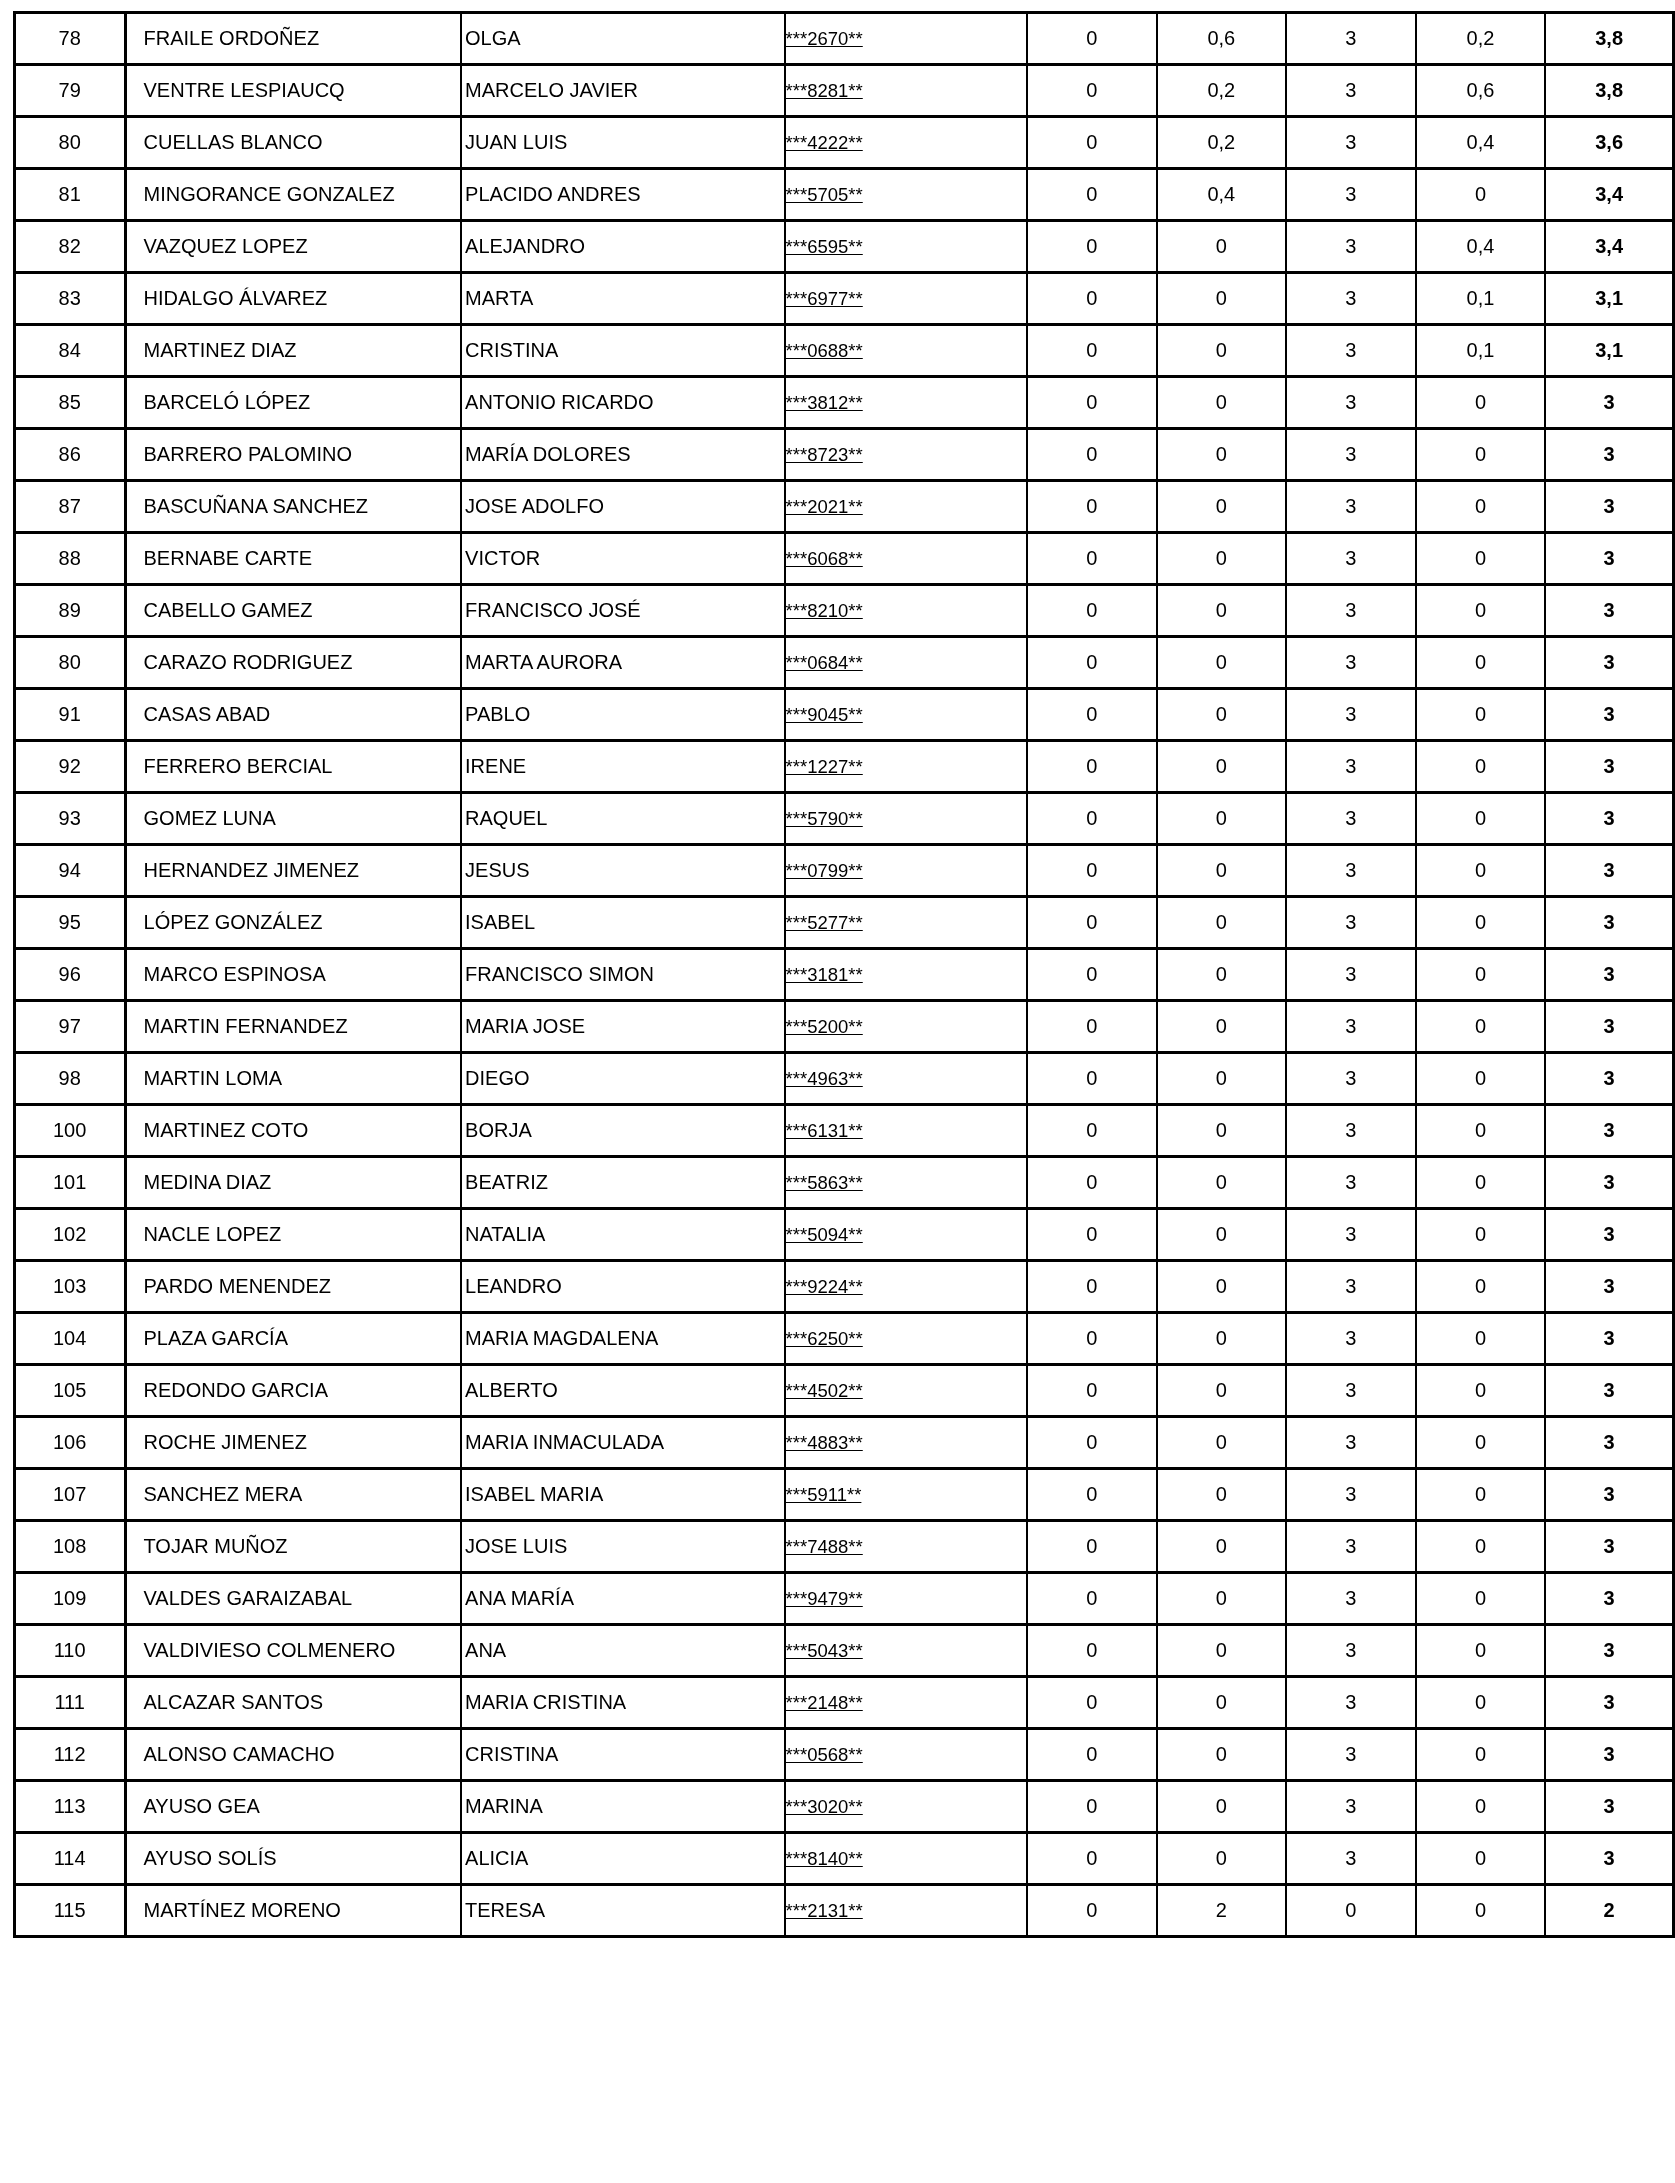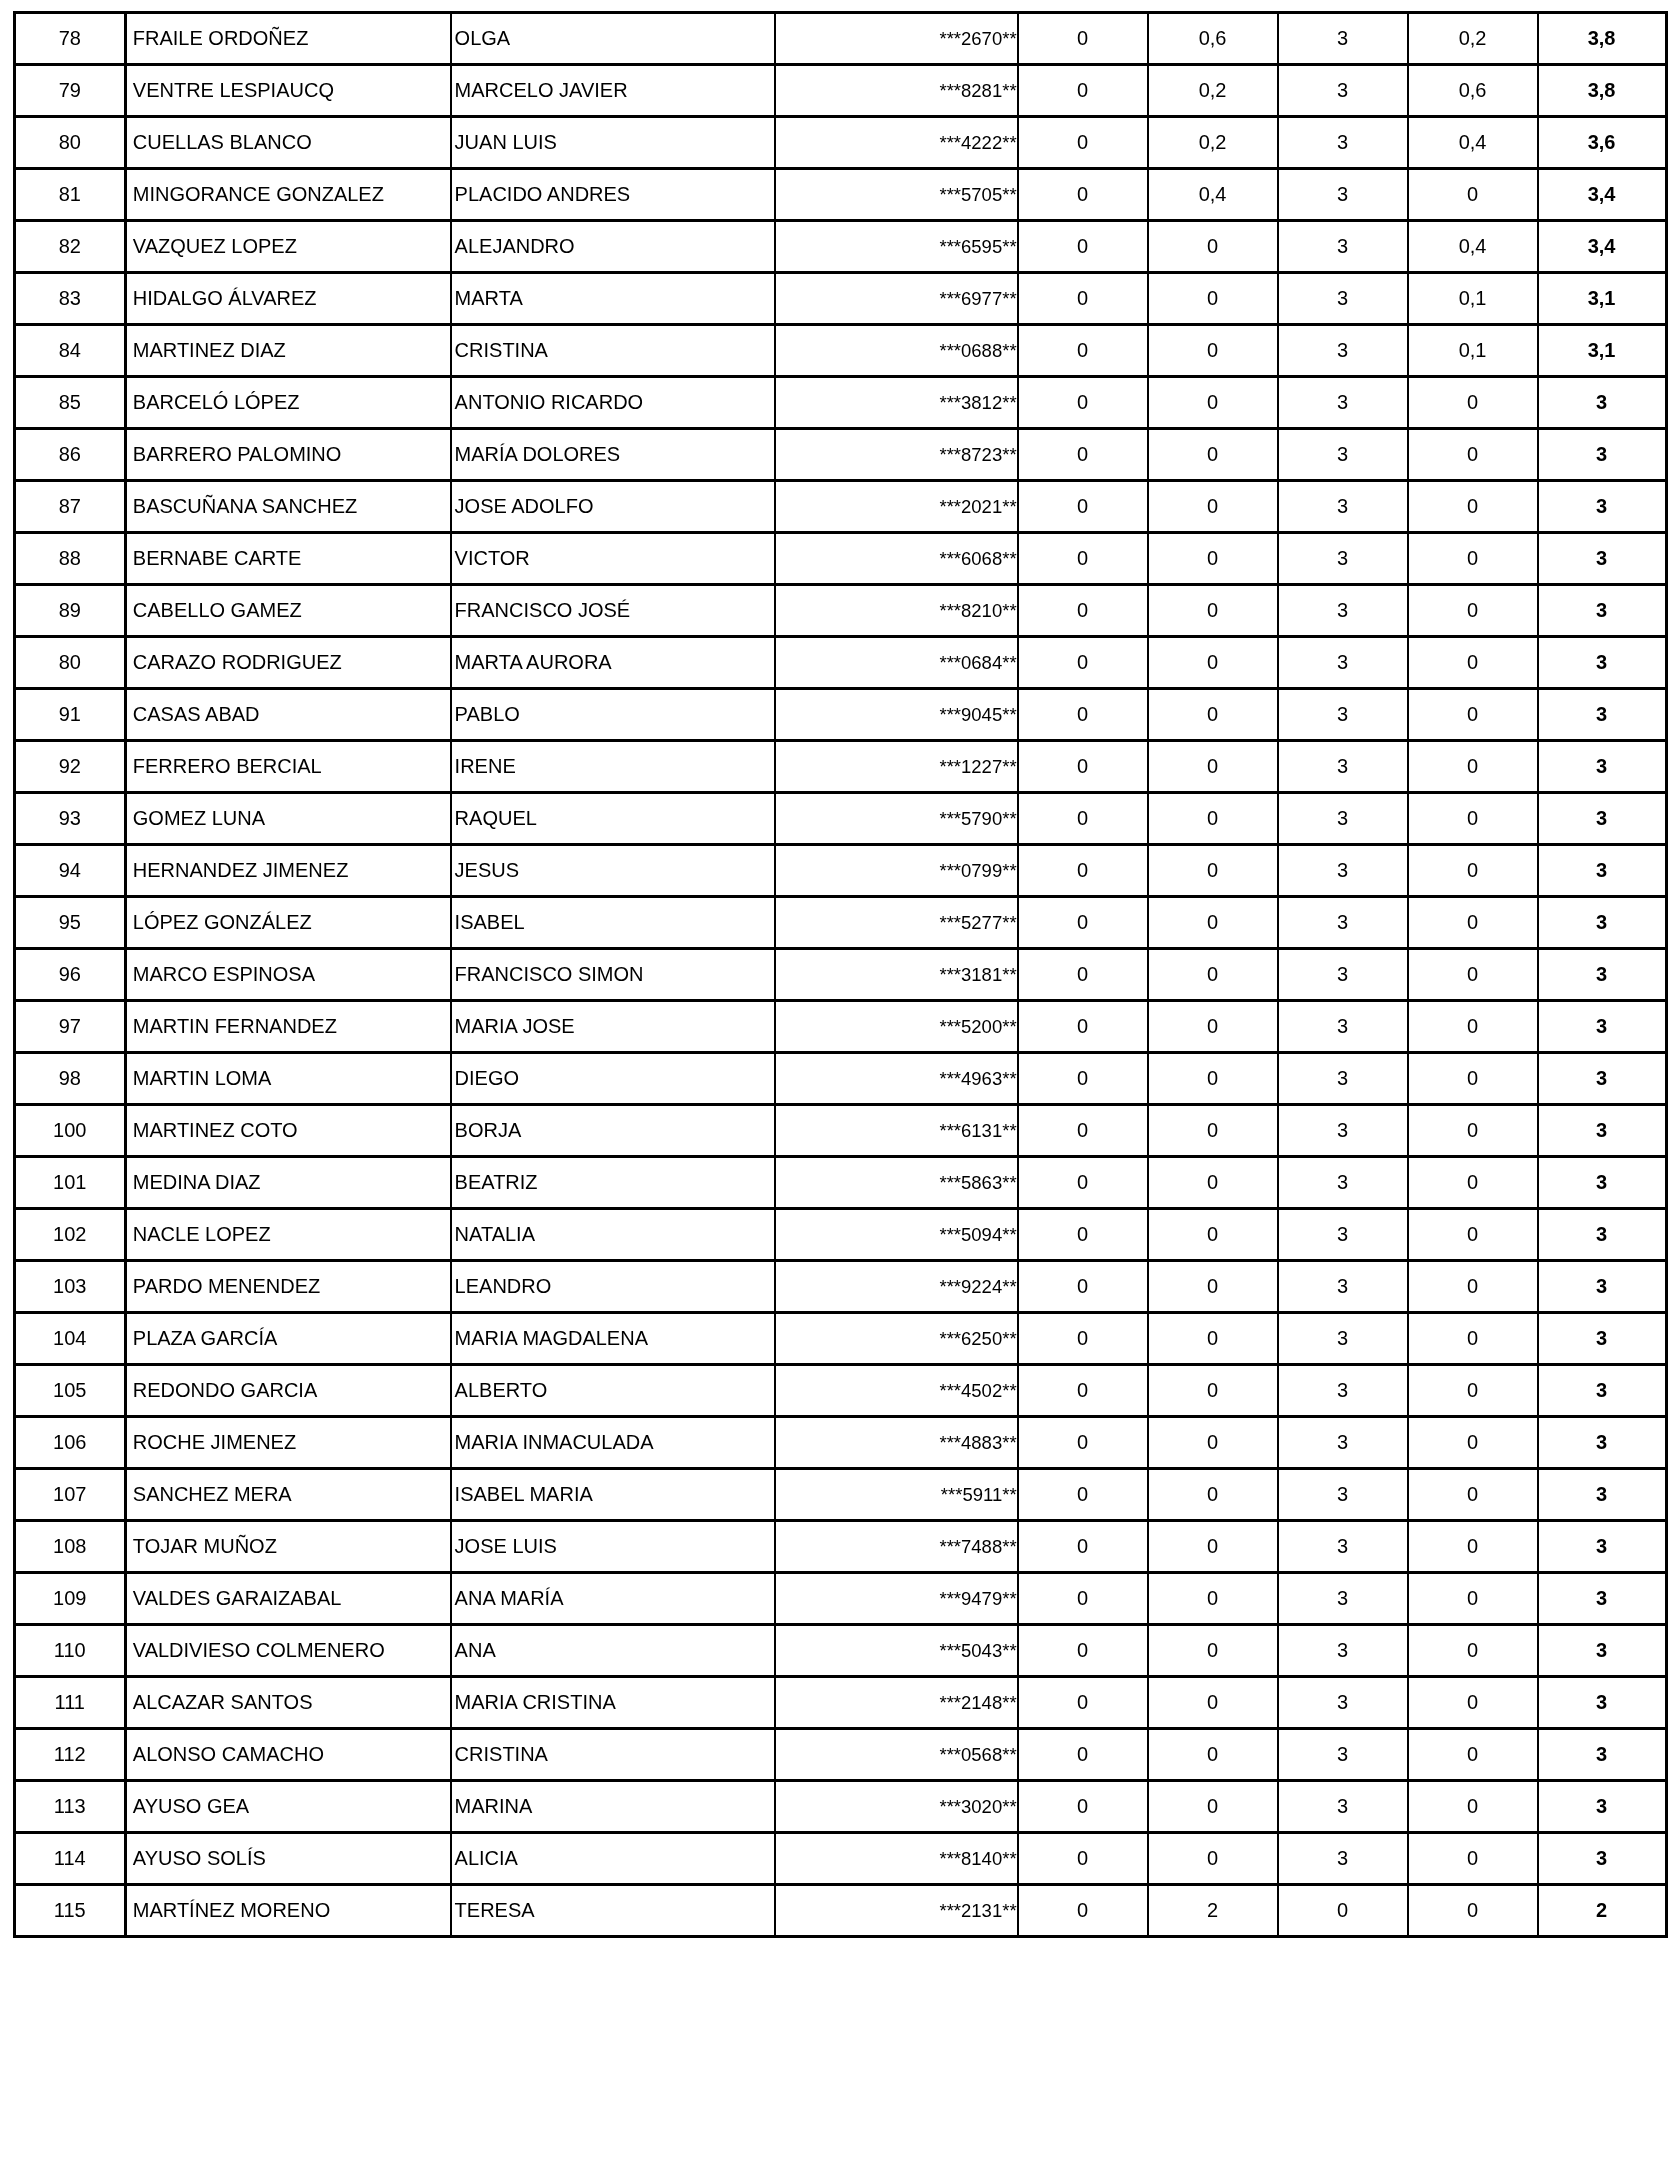--- a/index.html
+++ b/index.html
@@ -17,23 +17,23 @@
       border-bottom: 3.5px solid #000;
       border-left: 2.1px solid #000;
       border-right: 2.1px solid #000;
       font-size: 20px;
       padding: 0;
       white-space: nowrap;
       overflow: hidden;
       vertical-align: middle;
     }
     #grid td.c-num { width: 108px; text-align: center; border-right: 3.5px solid #000; }
-    #grid td.c-surname { width: 317px; text-align: left; padding-left: 6px; }
+    #grid td.c-surname { width: 317px; text-align: left; padding-left: 17px; }
     #grid td.c-first { width: 319px; text-align: left; padding-left: 2.8px; }
-    #grid td.c-id { width: 241px; text-align: right; font-size: 18.5px; }
+    #grid td.c-id { width: 241px; text-align: left; font-size: 18.5px; text-decoration: underline; }
     #grid td.c-s { width: 128px; text-align: center; }
     #grid td.c-total { width: 126px; text-align: center; font-weight: bold; border-right: 3.5px solid #000; }
   </style>
 </head>
 <body>
 
 <table id="grid">
   <tbody id="grid-body">
       <tr>
         <td class="c-num">78</td>

